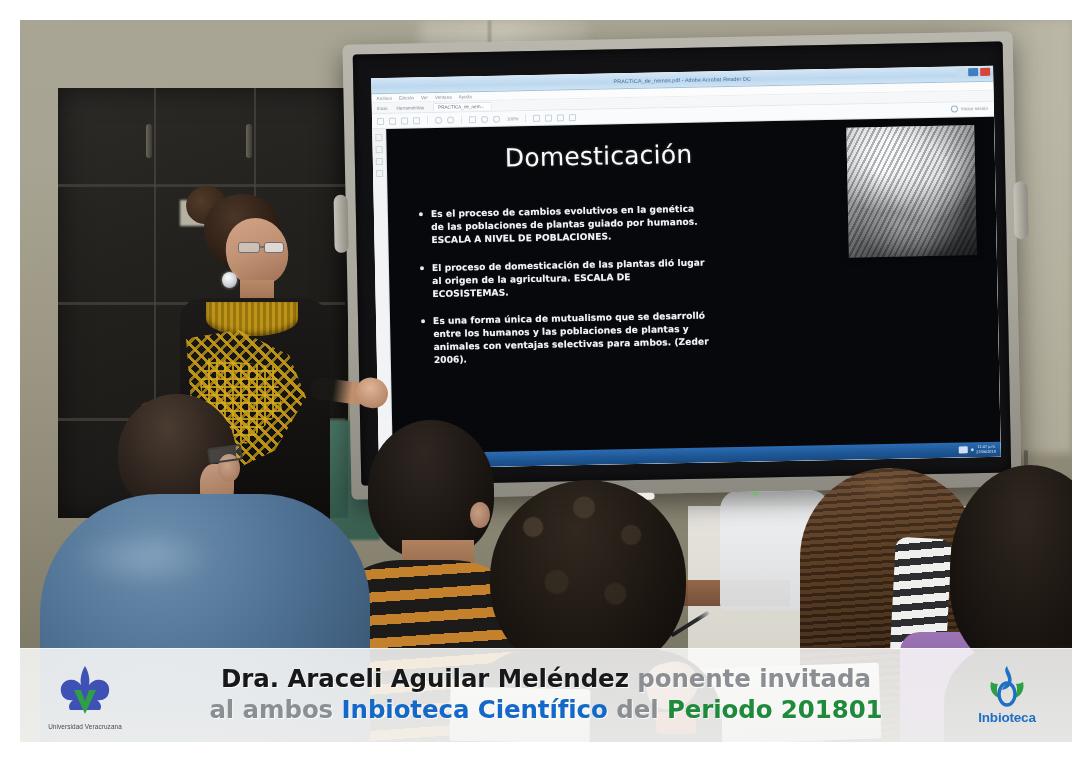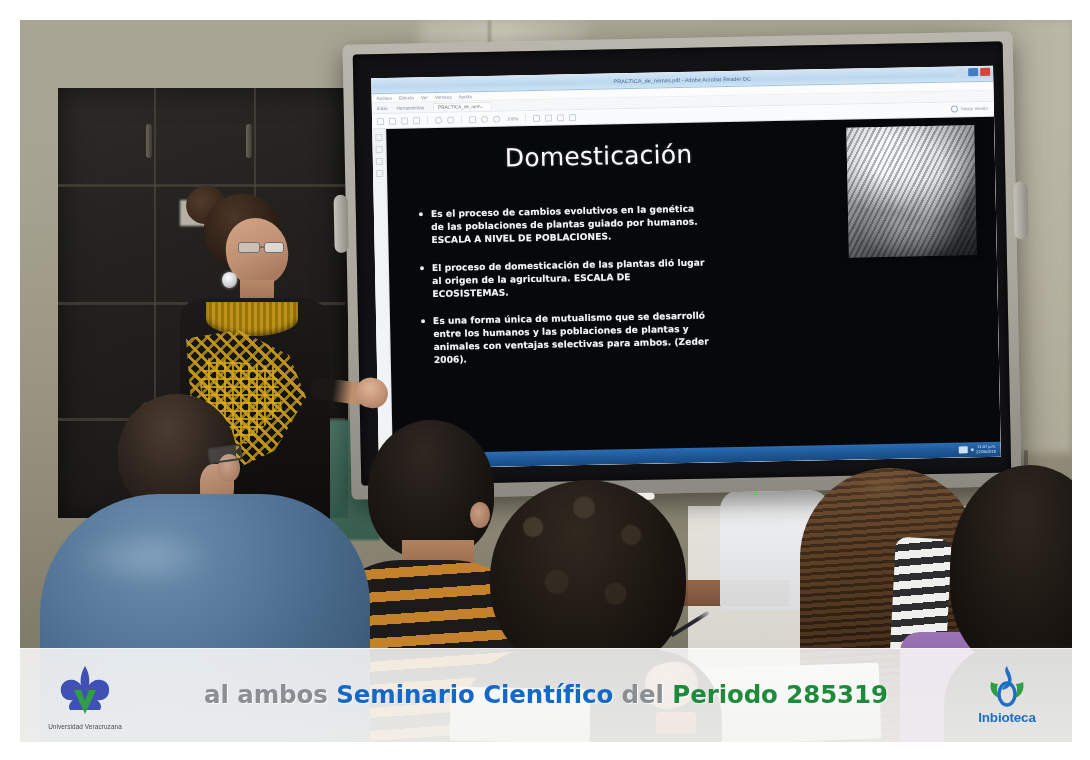--- a/index.html
+++ b/index.html
@@ -773,24 +773,28 @@
     <div class="cap-logo-left">
       <svg class="uv-mark" viewBox="0 0 62 56">
         <path d="M31 1 C27 8 26 14 27 20 C24 16 20 14 15 15 C9 16 6 21 7 27 C8 33 13 36 19 35 C15 38 14 42 16 45 L46 45 C48 42 47 38 43 35 C49 36 54 33 55 27 C56 21 53 16 47 15 C42 14 38 16 35 20 C36 14 35 8 31 1 Z" fill="#3f51b5"></path>
         <path d="M20 25 L31 49 L42 25 L35 25 L31 36 L27 25 Z" fill="#2f9e44"></path>
       </svg>
       <span class="uv-label">Universidad Veracruzana</span>
     </div>
 
     <div class="cap-text">
       <div class="cap-line">
+        <span class="t-black">Dra. Araceli Aguilar Meléndez</span>
+        <span class="t-gray">ponente invitada</span>
+      </div>
+      <div class="cap-line">
         <span class="t-gray">al ambos</span>
-        <span class="t-blue">Seminario Científico</span>
+        <span class="t-blue">Inbioteca Científico</span>
         <span class="t-gray">del</span>
-        <span class="t-green">Periodo 285319</span>
+        <span class="t-green">Periodo 201801</span>
       </div>
     </div>
 
     <div class="cap-logo-right">
       <svg class="inb-mark" viewBox="0 0 40 44">
         <path d="M20 1 C15 6 22 11 21 16 C20 20 16 21 15 25 C23 24 26 17 24 11 C23 7 21 5 20 1 Z" fill="#1f6fc4"></path>
         <path d="M4 17 C2 24 6 32 13 33 C10 28 9 23 11 19 C8 19 6 18 4 17 Z" fill="#2f9e44"></path>
         <path d="M36 17 C38 24 34 32 27 33 C30 28 31 23 29 19 C32 19 34 18 36 17 Z" fill="#2f9e44"></path>
         <ellipse cx="20" cy="29" rx="8" ry="11" fill="none" stroke="#1f6fc4" stroke-width="3.4"></ellipse>
       </svg>

